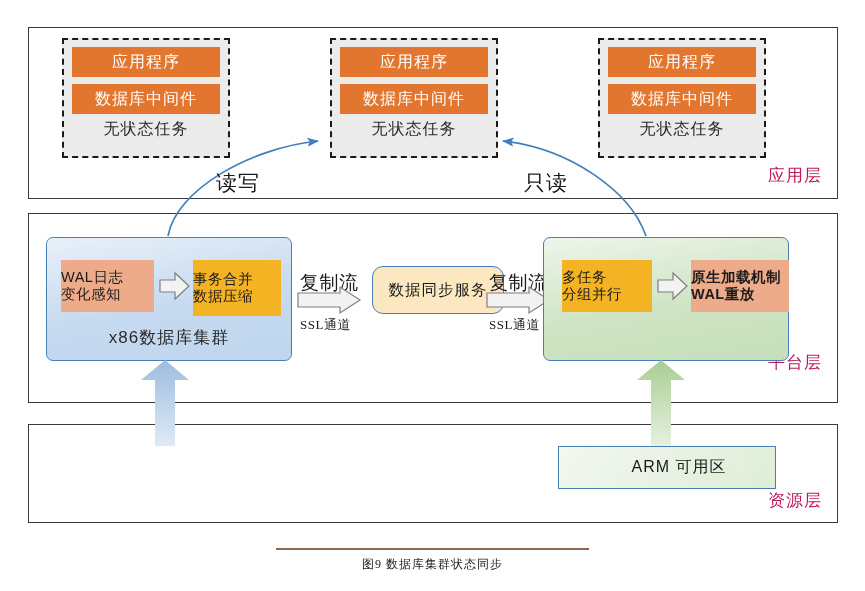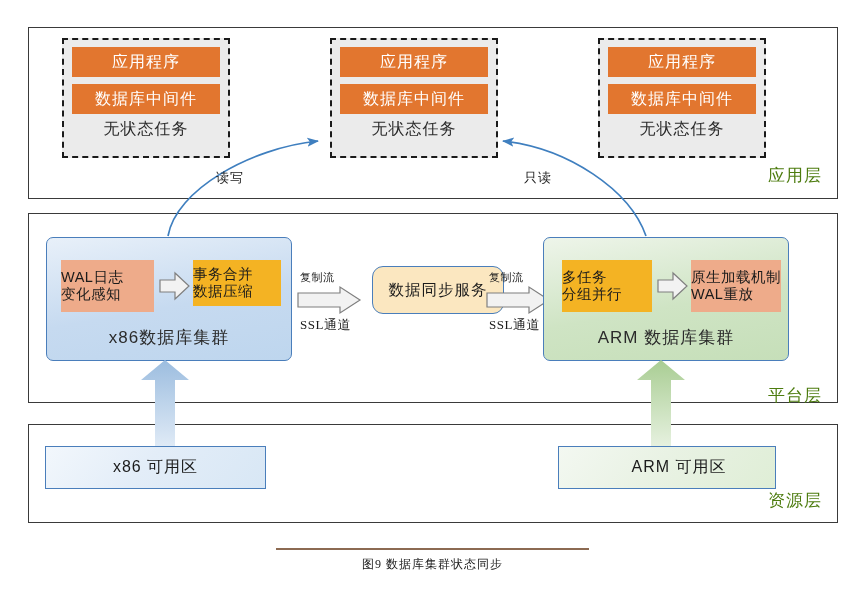--- a/index.html
+++ b/index.html
@@ -8,21 +8,21 @@
     font-family:"Liberation Sans","DejaVu Sans",sans-serif;
     color:#262626;
   }
   #canvas{position:absolute;left:0;top:0;width:865px;height:591px;}
 
   
   .layer-box{
     position:absolute;border:1.6px solid #3a3a3a;background:#ffffff;box-sizing:border-box;
   }
   .layer-label{
-    position:absolute;font-size:17px;color:#4d7c0f;letter-spacing:1px;white-space:nowrap;
+    position:absolute;font-size:17px;color:#be185d;letter-spacing:1px;white-space:nowrap;
   }
 
   
   .task-card{
     position:absolute;box-sizing:border-box;
     border:2px dashed #1a1a1a;background:#ebebeb;
     display:flex;flex-direction:column;align-items:center;justify-content:flex-start;
     padding:7px 8px 4px 8px;
   }
   .task-bar{
@@ -65,25 +65,25 @@
   .zone{
     position:absolute;box-sizing:border-box;border:1.2px solid #4a7ebb;
     display:flex;align-items:center;justify-content:center;
     font-size:16px;color:#1b1b1b;letter-spacing:1px;
   }
   .zone.x86{background:linear-gradient(130deg,#f2f7fc 0%,#e3edf8 45%,#d8e7f5 100%);}
   .zone.arm{background:linear-gradient(130deg,#f3f8f1 0%,#e9f2e4 45%,#dfeed6 100%);}
 
   
   .flow-label{
-    position:absolute;font-size:11px;color:#1b1b1b;white-space:nowrap;letter-spacing:0.5px;
+    position:absolute;font-size:19px;color:#1b1b1b;white-space:nowrap;letter-spacing:0.5px;
   }
   .flow-label.serif{font-family:"Liberation Serif","DejaVu Serif",serif;font-size:13px;}
   .curve-label{
-    position:absolute;font-size:13px;color:#1b1b1b;white-space:nowrap;letter-spacing:1px;
+    position:absolute;font-size:21px;color:#1b1b1b;white-space:nowrap;letter-spacing:1px;
   }
 
   
   .caption-rule{position:absolute;left:276px;top:548px;width:313px;height:1.5px;background:#8c6a52;}
   .caption{
     position:absolute;left:0;right:0;top:556px;text-align:center;
     font-family:"Liberation Serif","DejaVu Serif",serif;
     font-size:12px;color:#1b1b1b;letter-spacing:1px;
   }
   svg{position:absolute;left:0;top:0;overflow:visible;}
@@ -108,31 +108,31 @@
     <div class="task-caption">无状态任务</div>
   </div>
 
   <div class="task-card" style="left:598px;top:38px;width:168px;height:120px;">
     <div class="task-bar">应用程序</div>
     <div class="task-bar">数据库中间件</div>
     <div class="task-caption">无状态任务</div>
   </div>
 
   <div class="layer-box" style="left:28px;top:213px;width:810px;height:190px;"></div>
-  <div class="layer-label" style="left:768px;top:384px;">平台层</div>
+  <div class="layer-label" style="left:768px;top:351px;">平台层</div>
 
   <div class="cluster x86" style="left:46px;top:237px;width:246px;height:124px;">
     <div class="chip salmon" style="left:14px;top:22px;width:93px;height:52px;">
       <span>WAL日志</span>
       <span>变化感知</span>
     </div>
     <svg width="246" height="124">
       <polygon points="113,42 128,42 128,35 142,48 128,61 128,54 113,54" fill="#f2f2f2" stroke="#7f7f7f" stroke-width="1.2"></polygon>
     </svg>
-    <div class="chip amber" style="left:146px;top:22px;width:88px;height:46px;">
+    <div class="chip amber" style="left:146px;top:22px;width:88px;height:56px;">
       <span>事务合并</span>
       <span>数据压缩</span>
     </div>
     <div class="cluster-title" style="top:88px;">x86数据库集群</div>
   </div>
 
   <div class="flow-label" style="left:300px;top:270px;">复制流</div>
   <svg width="80" height="30" style="left:298px;top:287px;">
     <polygon points="0,6 42,6 42,0 62,13 42,26 42,20 0,20" fill="#f2f2f2" stroke="#7f7f7f" stroke-width="1.2"></polygon>
   </svg>
@@ -149,33 +149,29 @@
   <div class="flow-label serif" style="left:489px;top:316px;">SSL通道</div>
 
   <div class="cluster arm" style="left:543px;top:237px;width:246px;height:124px;">
     <div class="chip amber" style="left:18px;top:22px;width:90px;height:52px;">
       <span>多任务</span>
       <span>分组并行</span>
     </div>
     <svg width="246" height="124">
       <polygon points="114,42 129,42 129,35 143,48 129,61 129,54 114,54" fill="#f2f2f2" stroke="#7f7f7f" stroke-width="1.2"></polygon>
     </svg>
-    <div class="chip salmon" style="left:147px;top:22px;width:90px;height:52px;">
+    <div class="chip salmon" style="left:147px;top:22px;width:98px;height:52px;font-weight:bold;">
       <span>原生加载机制</span>
       <span>WAL重放</span>
     </div>
-    <div class="cluster-title" style="top:88px;">ARM 数据库集群</div>
   </div>
 
   <div class="layer-box" style="left:28px;top:424px;width:810px;height:99px;"></div>
   <div class="layer-label" style="left:768px;top:489px;">资源层</div>
 
-  <div class="zone x86" style="left:45px;top:446px;width:221px;height:43px;">
-    <span>x86 可用区</span>
-  </div>
   <div class="zone arm" style="left:558px;top:446px;width:218px;height:43px;padding-left:24px;">
     <span>ARM 可用区</span>
   </div>
 
   <svg width="865" height="591">
     <defs>
       <linearGradient id="blueUp" x1="0" y1="1" x2="0" y2="0">
         <stop offset="0%" stop-color="#dfeaf6"></stop>
         <stop offset="100%" stop-color="#9cbddf"></stop>
       </linearGradient>

